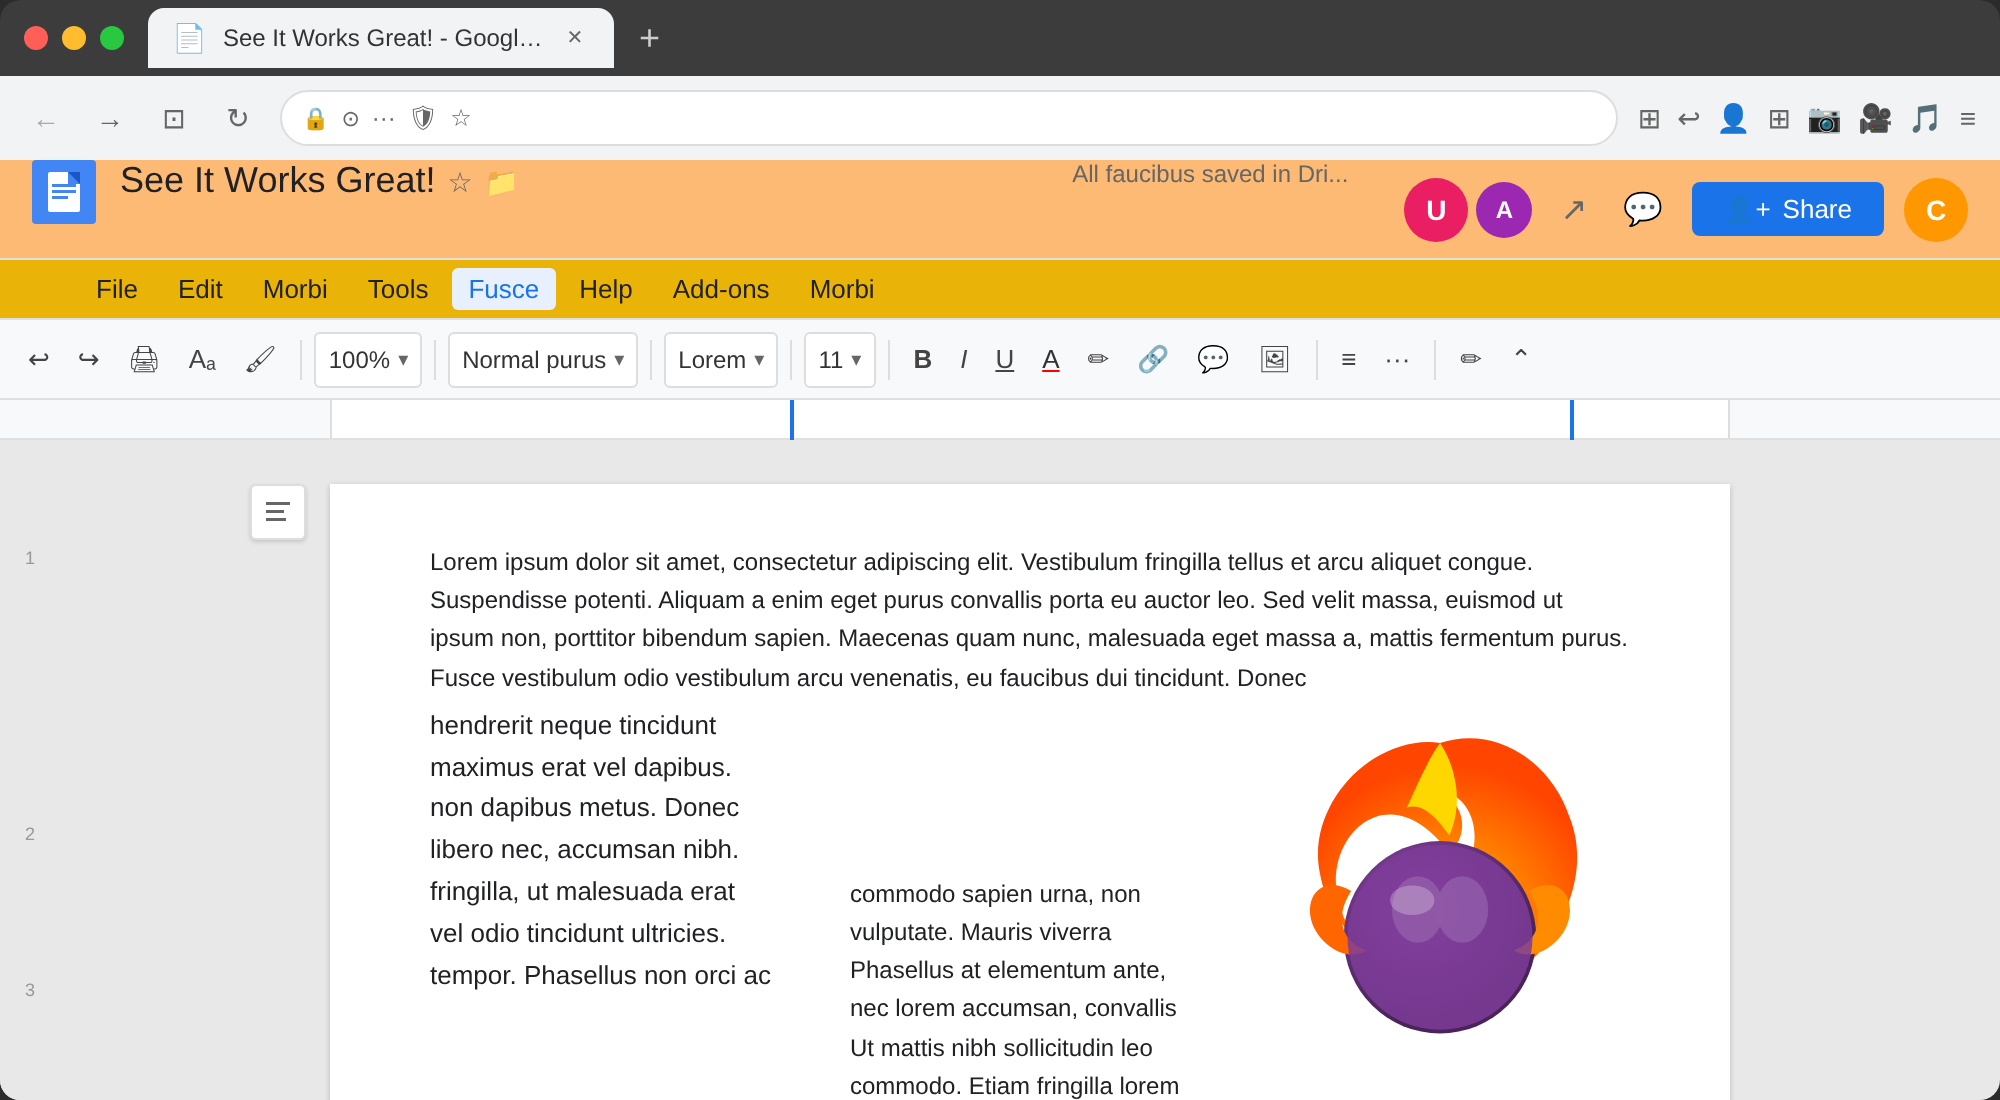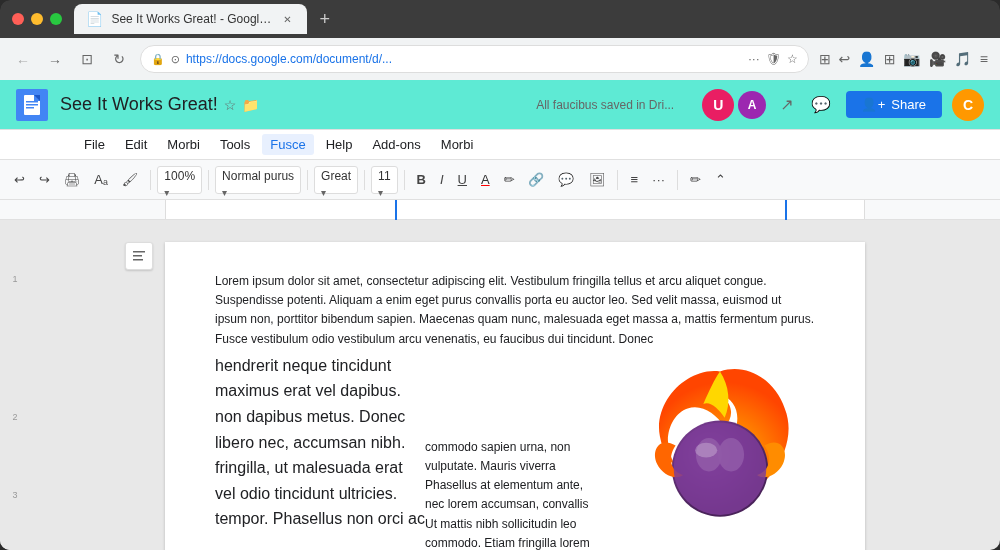--- a/index.html
+++ b/index.html
@@ -115,24 +115,23 @@
       align-items: center;
     }
     .browser-ctrl-icon {
       color: #666;
       font-size: 14px;
       cursor: pointer;
     }
 
     
     .doc-app-bar {
-      background: #5eead4;
+      background: #fdba74;
       height: 50px;
       display: flex;
-      align-items: center;
       padding: 0 16px;
       border-bottom: 1px solid #e0e0e0;
       gap: 12px;
     }
     .doc-title-area {
       flex: 1;
     }
     .doc-title {
       font-size: 18px;
       font-weight: 400;
@@ -174,25 +173,25 @@
     }
     .icon-btn {
       color: #666;
       font-size: 16px;
       cursor: pointer;
       padding: 4px;
     }
 
     
     .menu-bar {
-      background: #ffffff;
+      background: #eab308;
       height: 30px;
       display: flex;
       align-items: center;
-      padding: 0 76px;
+      padding: 0 40px;
       gap: 4px;
       border-bottom: 1px solid #e0e0e0;
     }
     .menu-item {
       font-size: 13px;
       color: #202124;
       padding: 3px 8px;
       border-radius: 3px;
       cursor: pointer;
     }
@@ -229,24 +228,23 @@
     }
     .tb-select {
       border: 1px solid #ddd;
       border-radius: 3px;
       padding: 2px 6px;
       font-size: 12px;
       background: white;
       cursor: pointer;
       color: #333;
       display: flex;
-      align-items: flex-start;
+      align-items: center;
       gap: 4px;
       height: 28px;
-      flex-direction: column;
     }
     .tb-dropdown-arrow { font-size: 10px; color: #666; }
 
     
     .ruler {
       background: #f8f9fa;
       height: 20px;
       border-bottom: 1px solid #e0e0e0;
       position: relative;
       display: flex;
@@ -328,21 +326,20 @@
 </div>
 
 <div class="address-bar">
   <span class="nav-btn disabled">←</span>
   <span class="nav-btn">→</span>
   <span class="nav-btn">⊡</span>
   <span class="nav-btn">↻</span>
   <div class="address-input-wrap">
     <span class="address-lock">🔒</span>
     <span class="address-lock" style="color:#666;font-size:11px;">⊙</span>
-    <span class="address-text">https://docs.google.com/document/d/...</span>
     <span class="address-more">···</span>
     <span style="color:#666;font-size:12px;">🛡</span>
     <span style="color:#666;font-size:12px;">☆</span>
   </div>
   <div class="browser-controls">
     <span class="browser-ctrl-icon">⊞</span>
     <span class="browser-ctrl-icon">↩</span>
     <span class="browser-ctrl-icon">👤</span>
     <span class="browser-ctrl-icon">⊞</span>
     <span class="browser-ctrl-icon">📷</span>
@@ -408,21 +405,21 @@
     <span>100%</span>
     <span class="tb-dropdown-arrow">▾</span>
   </div>
   <div class="toolbar-sep"></div>
   <div class="tb-select">
     <span>Normal purus</span>
     <span class="tb-dropdown-arrow">▾</span>
   </div>
   <div class="toolbar-sep"></div>
   <div class="tb-select">
-    <span>Great</span>
+    <span>Lorem</span>
     <span class="tb-dropdown-arrow">▾</span>
   </div>
   <div class="toolbar-sep"></div>
   <div class="tb-select">
     <span>11</span>
     <span class="tb-dropdown-arrow">▾</span>
   </div>
   <div class="toolbar-sep"></div>
   <span class="tb-btn" style="font-weight:bold;">B</span>
   <span class="tb-btn" style="font-style:italic;">I</span>
@@ -503,21 +500,21 @@
 
                 <ellipse cx="88" cy="110" rx="14" ry="18" fill="white" opacity="0.9"></ellipse>
                 <ellipse cx="112" cy="110" rx="14" ry="18" fill="white" opacity="0.9"></ellipse>
 
                 <circle cx="100" cy="125" r="50" fill="#7D3C98" opacity="0.85"></circle>
 
                 <ellipse cx="85" cy="105" rx="12" ry="8" fill="white" opacity="0.25"></ellipse>
               </svg>
             </div>
 
-            <div style="font-size:16px;line-height:1.6;font-family:Arial,sans-serif;color:#202124;">
+            <div style="font-size:13px;line-height:1.6;font-family:Arial,sans-serif;color:#202124;">
               hendrerit neque tincidunt<br>
               maximus erat vel dapibus.<br>
               non dapibus metus. Donec<br>
               libero nec, accumsan nibh.<br>
               fringilla, ut malesuada erat<br>
               vel odio tincidunt ultricies.<br>
               tempor. Phasellus non orci ac
             </div>
           </div>
 

